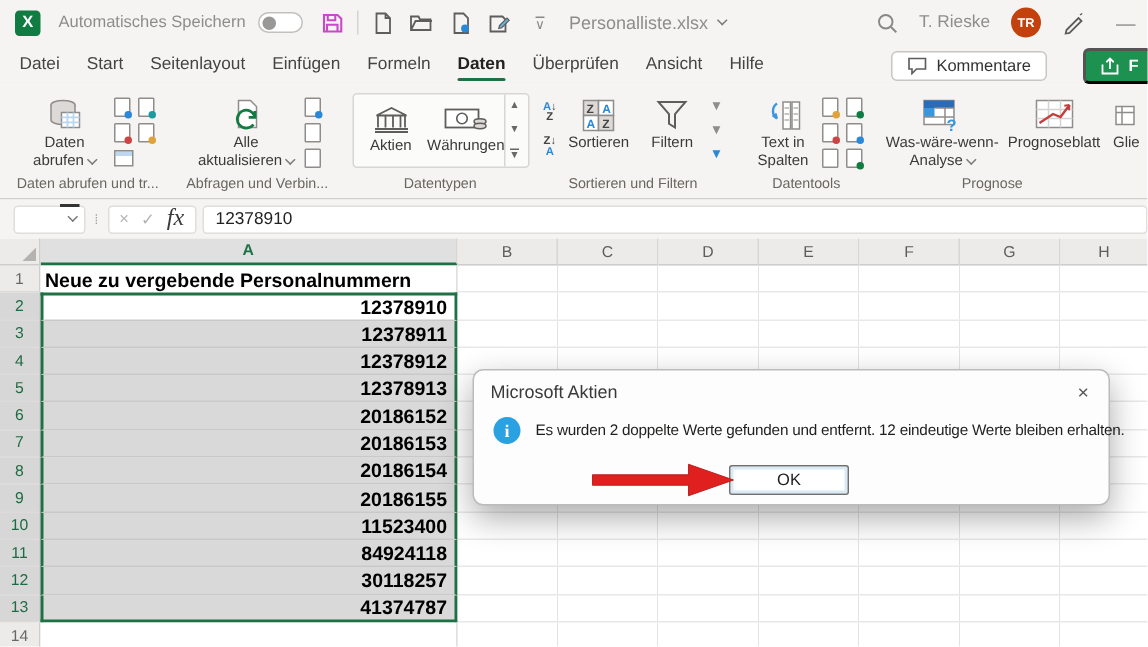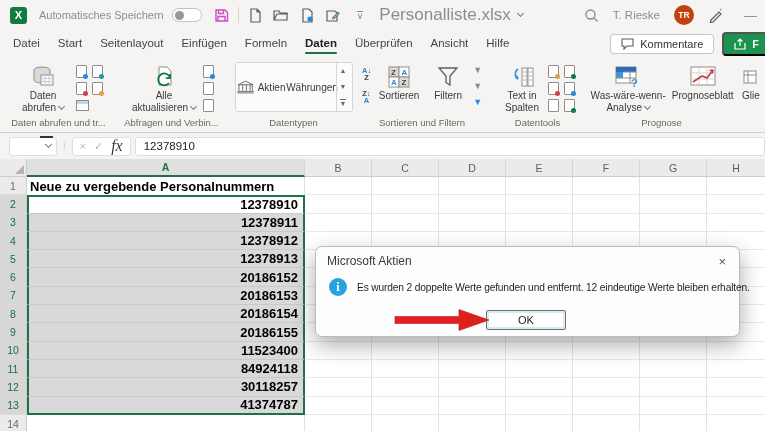--- a/index.html
+++ b/index.html
@@ -10,33 +10,33 @@
   
   .titlebar { height:30px; background:#f5f4f2; display:flex; align-items:center; padding:0 8px 0 10px; }
   .xl-logo { width:17px; height:17px; background:#107c41; border-radius:3px; color:#fff; font-size:11px; font-weight:bold; display:flex; align-items:center; justify-content:center; }
   .autosave-label { color:#8f8d8b; font-size:11px; margin-left:12px; }
   .toggle { width:30px; height:14px; border:1px solid #c3c1bf; border-radius:8px; background:#fff; margin-left:8px; position:relative; }
   .toggle .knob { position:absolute; left:2px; top:1.5px; width:9px; height:9px; border-radius:50%; background:#9a9896; }
   .floppy { margin-left:12px; }
   .vsep { width:1px; height:16px; background:#d5d3d1; margin:0 9px; }
   .qat { display:flex; align-items:center; gap:11px; }
   .qat-more { color:#8a8886; font-size:9px; margin-left:6px; border-top:1px solid #8a8886; line-height:8px; }
-  .doc-title { margin-left:16px; color:#8f8d8b; font-size:17px; display:flex; align-items:center; gap:7px; }
+  .doc-title { margin-left:16px; color:#8f8d8b; font-size:12px; display:flex; align-items:center; gap:7px; }
   .chev { display:inline-block; width:5px; height:5px; border-right:1.4px solid #7a7876; border-bottom:1.4px solid #7a7876; transform:rotate(45deg); margin-top:-3px; }
   .tb-right { margin-left:auto; display:flex; align-items:center; gap:14px; }
   .user-name { color:#8f8d8b; font-size:11.5px; }
   .avatar { width:20px; height:20px; border-radius:50%; background:#c2410c; color:#fff; font-size:8.5px; font-weight:bold; display:flex; align-items:center; justify-content:center; }
   .min-dash { color:#8a8886; font-size:13px; margin-left:6px; }
 
   
   .menubar { height:27px; background:#f5f4f2; display:flex; align-items:center; padding:0 4px; }
   .tab { font-size:11.5px; color:#444; padding:5px 9px 6px; cursor:default; position:relative; white-space:nowrap; }
   .tab.active { font-weight:600; color:#222; }
   .tab.active::after { content:""; position:absolute; left:9px; right:9px; bottom:1px; height:2.5px; background:#1e7145; border-radius:2px; }
-  .mb-right { margin-left:auto; display:flex; align-items:center; gap:8px; }
+  .mb-right { margin-left:auto; display:flex; align-items:center; gap:24px; }
   .comments-btn { display:flex; align-items:center; gap:6px; background:#fff; border:1px solid #c8c6c4; border-radius:4px; font-size:11px; color:#333; padding:3px 10px; }
   .share-btn { display:flex; align-items:center; gap:6px; background:#1d9150; border-radius:4px 0 0 4px; color:#fff; font-size:11px; font-weight:600; padding:4px 10px; margin-right:-10px; }
 
   
   .ribbon { height:76px; background:#f5f4f2; border-bottom:1px solid #d1cfcd; display:flex; padding:3px 0 0 5px; }
   .rgroup { display:flex; flex-direction:column; flex:none; }
   .rgroup .content { flex:1; display:flex; align-items:flex-start; justify-content:center; gap:4px; padding-top:2px; }
   .glabel { height:15px; font-size:9.5px; color:#69675f; text-align:center; white-space:nowrap; overflow:hidden; }
   .gsep { width:1px; background:#dbd9d7; margin:2px 1px 4px; }
   .bigbtn { display:flex; flex-direction:column; align-items:center; width:58px; padding-top:2px; cursor:default; }
@@ -44,21 +44,21 @@
   .bigbtn .bl { font-size:10px; color:#3b3a39; line-height:12px; text-align:center; white-space:nowrap; display:flex; align-items:center; gap:3px; }
   .minicol { display:flex; flex-direction:column; gap:4px; padding-top:3px; }
   .minirow { display:flex; gap:5px; }
   .mdoc { width:11px; height:13px; border:1px solid #8f8d8b; border-radius:1px; background:#fff; position:relative; }
   .mdoc::after { content:""; position:absolute; right:-2px; bottom:-2px; width:5px; height:5px; border-radius:50%; }
   .mdoc.blue::after { background:#2b88d8; } .mdoc.teal::after { background:#1e9ba0; }
   .mdoc.red::after { background:#c44; } .mdoc.orange::after { background:#e0a23c; }
   .mdoc.green::after { background:#107c41; } .mdoc.plain::after { background:transparent; }
   .mtbl { width:13px; height:11px; border:1px solid #8f8d8b; background:linear-gradient(#bcd7ee 3px, #fff 3px); margin-top:1px; }
   .gallery { border:1px solid #d8d6d4; background:#fbfbfa; border-radius:3px; display:flex; height:50px; margin-top:2px; }
-  .gitem { width:50px; display:flex; align-items:center; justify-content:center; gap:3px; }
+  .gitem { width:50px; display:flex; flex-direction:column; align-items:center; justify-content:center; gap:3px; }
   .gitem .gl { font-size:10px; color:#3b3a39; white-space:nowrap; }
   .gscroll { width:14px; border-left:1px solid #d8d6d4; display:flex; flex-direction:column; align-items:center; justify-content:space-around; color:#6a6866; font-size:7px; }
   .sort-mini { font-size:7.5px; line-height:7px; color:#444; font-weight:bold; display:flex; flex-direction:column; align-items:center; cursor:default; }
   .sort-mini b { color:#2b88d8; }
   .funnel-mini { color:#8f8d8b; font-size:9px; line-height:10px; }
 
   
   .fbar { height:26px; background:#f5f4f2; display:flex; align-items:center; padding:3px 0 3px 9px; gap:4px; }
   .namebox { width:48px; height:19px; background:#fff; border:1px solid #e0dedc; border-radius:3px; display:flex; align-items:center; justify-content:flex-end; padding-right:5px; position:relative; }
   .namebox::before { content:""; position:absolute; top:-2px; right:3px; width:13px; height:2px; background:#333; }

